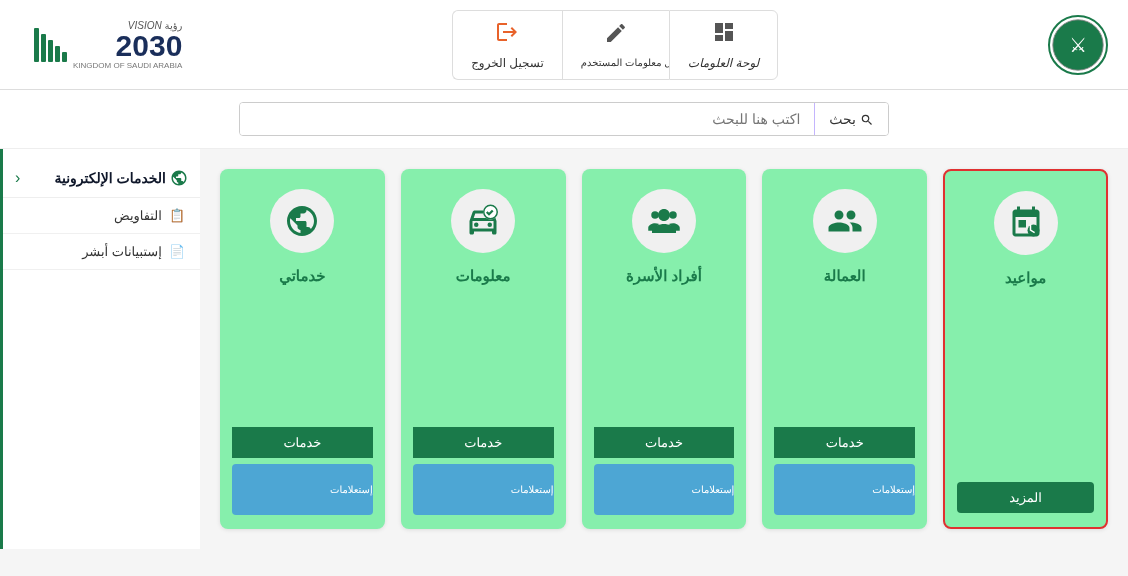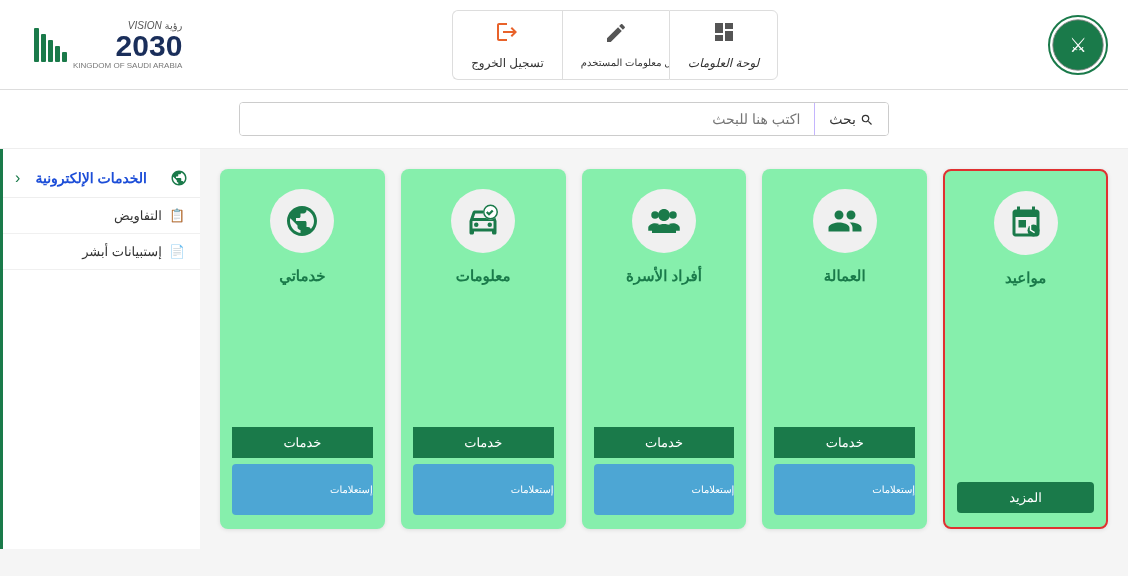--- a/index.html
+++ b/index.html
@@ -167,24 +167,24 @@
     .sidebar-header {
       display: flex;
       align-items: center;
       justify-content: space-between;
       padding: 10px 12px;
       border-bottom: 1px solid #eee;
     }
     .sidebar-title {
       font-size: 14px;
       font-weight: bold;
-      color: #1d4ed8;
-      display: flex;
-      align-items: center;
-      gap: 23px;
+      color: #0f172a;
+      display: flex;
+      align-items: center;
+      gap: 4px;
     }
     .sidebar-chevron {
       color: #1a7a4a;
       font-size: 16px;
       cursor: pointer;
     }
     .sidebar-item {
       display: flex;
       align-items: center;
       gap: 8px;

